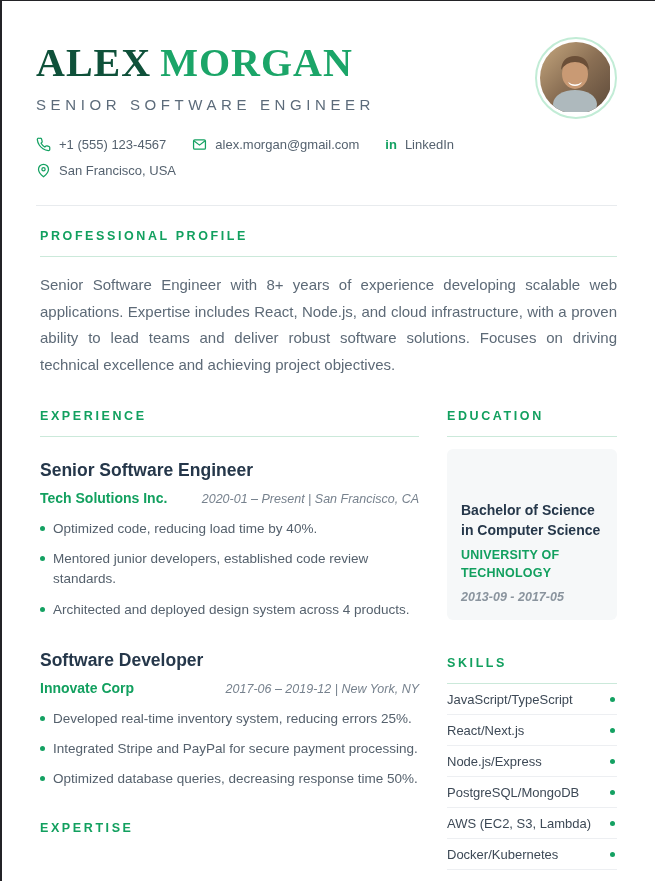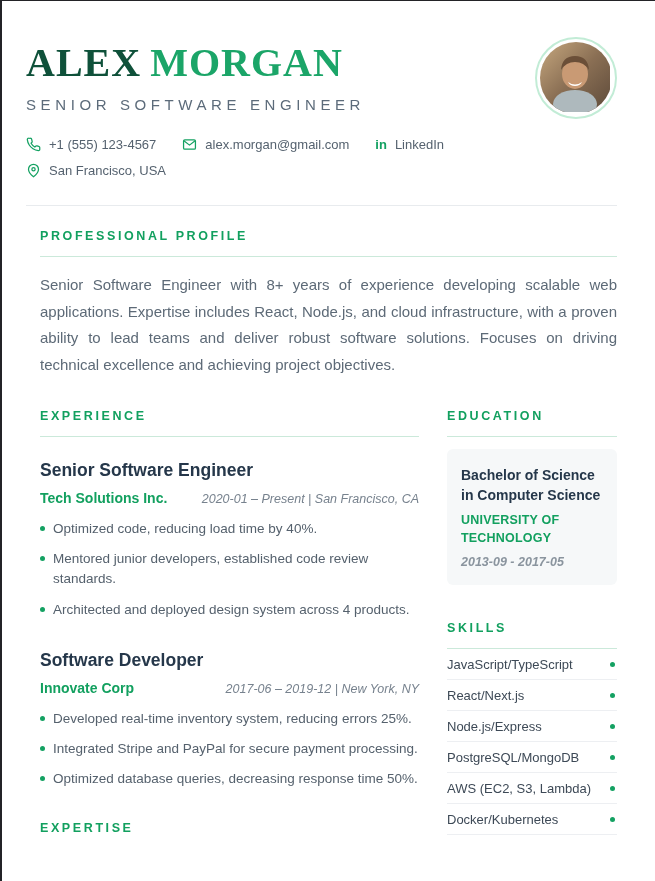--- a/index.html
+++ b/index.html
@@ -3,21 +3,21 @@
 <meta charset="utf-8">
 <style>
   * { margin:0; padding:0; box-sizing:border-box; }
   html,body { background:#fff; }
   .page {
     width:655px; height:881px; background:#ffffff; position:relative; overflow:hidden;
     border-left:2px solid #232327; border-top:1px solid #232327;
     font-family:"Liberation Sans", sans-serif;
   }
   
-  .header { padding:40px 38px 0 24px; position:relative; }
+  .header { padding:40px 38px 0 34px; position:relative; }
   .name { font-family:"Liberation Serif","DejaVu Serif",serif; font-size:40px; font-weight:700; letter-spacing:1px; line-height:1.1; }
   .name-first { color:#0F513A; }
   .name-last  { color:#1BA568; margin-left:9px; }
   .role { margin-top:11px; font-size:15px; letter-spacing:4.6px; color:#5C6B7A; font-weight:500; }
   .contact { margin-top:24px; display:flex; flex-wrap:wrap; column-gap:26px; row-gap:11px; max-width:480px; }
   .contact-item { display:flex; gap:8px; font-size:13px; color:#55626F; }
   .cicon { width:15px; height:15px; flex:none; display:block; }
   .in-glyph { color:#14A162; font-weight:700; font-size:13px; font-style:normal; }
   .avatar { position:absolute; top:36px; right:38px; width:82px; height:82px; border:2px solid #C2ECD6; border-radius:50%; padding:3px; background:#fff; }
   .avatar-img { width:100%; height:100%; border-radius:50%; overflow:hidden; display:block; }
@@ -37,21 +37,21 @@
   .job-meta { display:flex; justify-content:space-between; align-items:baseline; margin-top:9px; gap:8px; }
   .company { color:#12A05F; font-weight:700; font-size:14px; white-space:nowrap; }
   .dates { font-size:12.5px; font-style:italic; color:#77828E; white-space:nowrap; }
   .bullets { margin-top:13px; list-style:none; }
   .bullet { display:flex; gap:8px; font-size:13.5px; color:#55616D; line-height:1.5; margin-top:10px; }
   .bullet-dot { width:5px; height:5px; border-radius:50%; background:#14A162; flex:none; margin-top:7px; }
   
   .expertise-section { margin-top:31px; }
   
   .edu-card { margin-top:12px; background:#F6F8F9; border-radius:6px; padding:16px 14px; }
-  .degree { font-size:14px; font-weight:700; color:#25374A; line-height:1.45; }
+  .degree { font-size:14px; font-weight:700; color:#25374A; line-height:1.45;margin-top:35px; }
   .school { margin-top:6px; color:#12A05F; font-weight:700; font-size:12.5px; line-height:1.45; letter-spacing:0.2px; }
   .edu-dates { margin-top:7px; font-size:12.5px; font-style:italic; color:#8A949E;font-weight:bold; }
   
   .skills-section { margin-top:36px; }
   .skill-row { display:flex; justify-content:space-between; align-items:center; padding:8px 2px 7px 0; border-bottom:1px solid #EDEFF2; font-size:13px; color:#3D4956; }
   .skill-dot { width:5px; height:5px; border-radius:50%; background:#14A162; flex:none; }
 </style>
 </head>
 <body>
 

